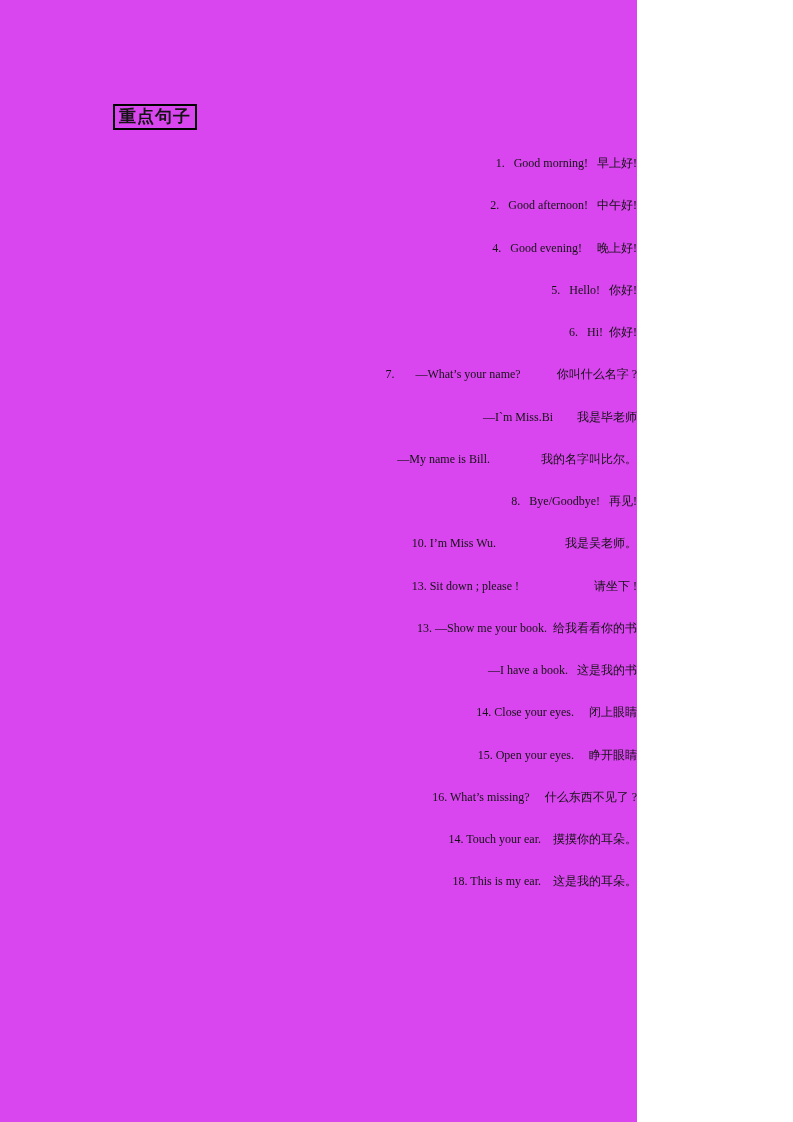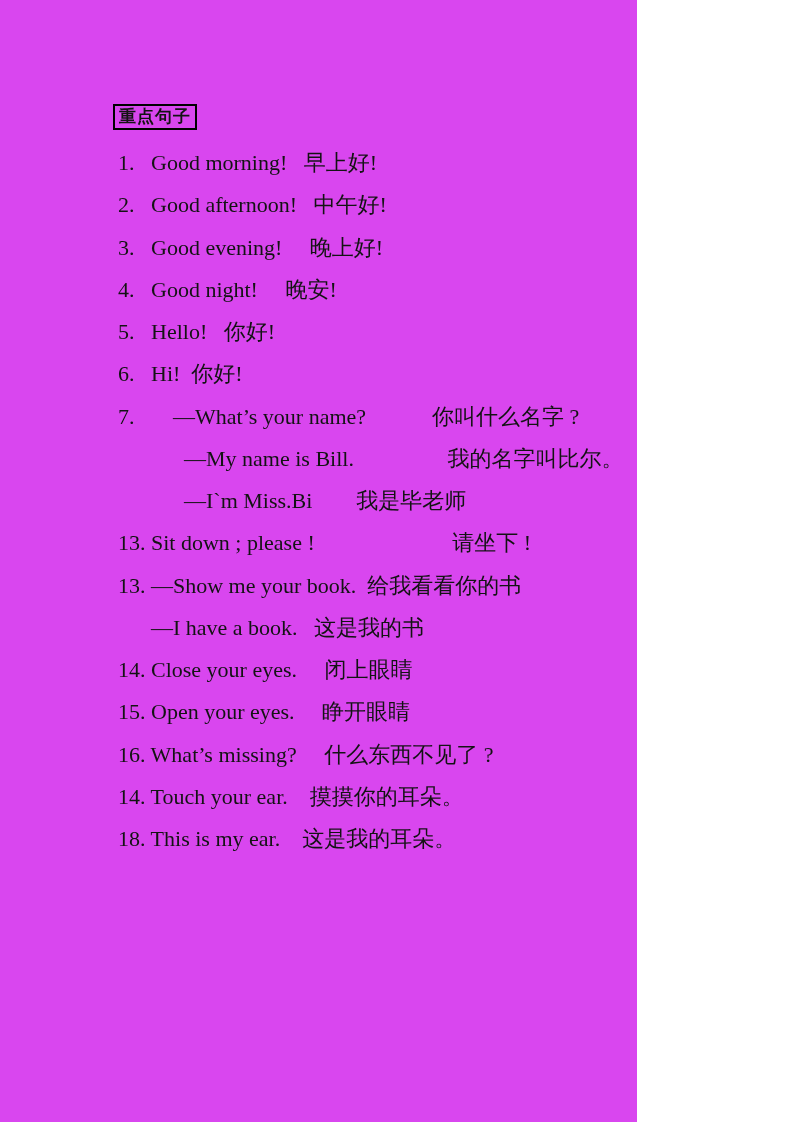--- a/index.html
+++ b/index.html
@@ -30,41 +30,43 @@
   }
   .sentence-list {
     position: absolute;
     left: 118px;
     top: 142px;
     right: 0;
   }
   .sentence-line {
     height: 42.25px;
     line-height: 42.25px;
-    font-size: 22px;
+    font-size: 12px;
     white-space: pre;
+    text-align: right;
   }
 </style>
 </head>
 <body>
 
 <div class="page">
 
   <div class="title-box">重点句子</div>
 
   <div class="sentence-list">
     <div class="sentence-line">1.   Good morning!   早上好!</div>
     <div class="sentence-line">2.   Good afternoon!   中午好!</div>
-    <div class="sentence-line">3.   Good evening!     晚上好!</div>
-    <div class="sentence-line">4.   Good night!     晚安!</div>
+    <div class="sentence-line">4.   Good evening!     晚上好!</div>
     <div class="sentence-line">5.   Hello!   你好!</div>
     <div class="sentence-line">6.   Hi!  你好!</div>
     <div class="sentence-line">7.       —What’s your name?            你叫什么名字 ?</div>
+    <div class="sentence-line">            —I`m Miss.Bi        我是毕老师</div>
     <div class="sentence-line">            —My name is Bill.                 我的名字叫比尔。</div>
-    <div class="sentence-line">            —I`m Miss.Bi        我是毕老师</div>
+    <div class="sentence-line">8.   Bye/Goodbye!   再见!</div>
+    <div class="sentence-line">10. I’m Miss Wu.                       我是吴老师。</div>
     <div class="sentence-line">13. Sit down ; please !                         请坐下 !</div>
     <div class="sentence-line">13. —Show me your book.  给我看看你的书</div>
     <div class="sentence-line">      —I have a book.   这是我的书</div>
     <div class="sentence-line">14. Close your eyes.     闭上眼睛</div>
     <div class="sentence-line">15. Open your eyes.     睁开眼睛</div>
     <div class="sentence-line">16. What’s missing?     什么东西不见了 ?</div>
     <div class="sentence-line">14. Touch your ear.    摸摸你的耳朵。</div>
     <div class="sentence-line">18. This is my ear.    这是我的耳朵。</div>
   </div>
 

